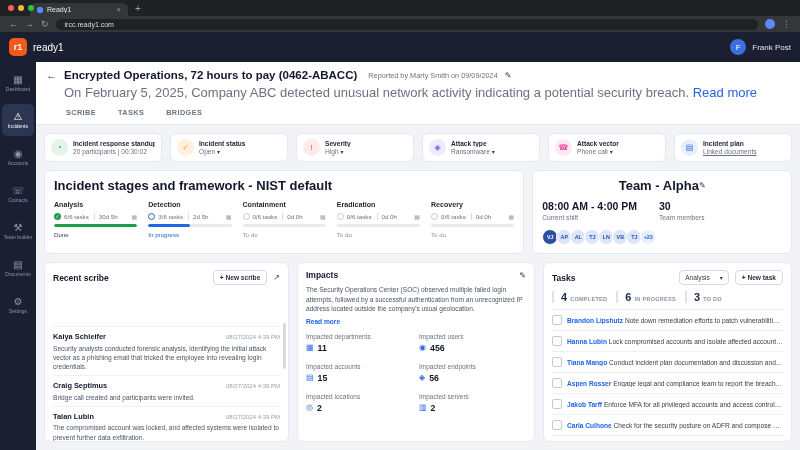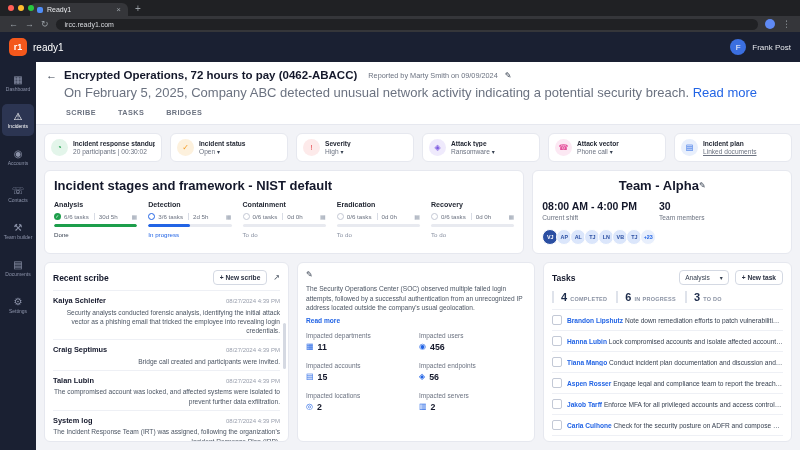--- a/index.html
+++ b/index.html
@@ -87,29 +87,29 @@
   .big{font-size:10.5px;font-weight:bold;color:#14182b;white-space:nowrap;}
   .sub{font-size:6.6px;color:#6b7280;margin-top:2px;}
   .avatars{display:flex;align-items:center;margin-top:8px;}
   .av{width:14px;height:14px;border-radius:50%;background:#dbe6fb;color:#2b4fa2;font-size:5.4px;font-weight:bold;display:flex;align-items:center;justify-content:center;border:1px solid #fff;margin-left:-2px;flex:none;}
   .av:first-child{margin-left:0;}
   .av.dk{background:#2b4fa2;color:#fff;}
   .av.more{background:#e8effc;color:#2264e5;}
   
   .bottom-row{flex:1;min-height:0;display:flex;gap:8px;}
   .bcard{display:flex;flex-direction:column;overflow:hidden;min-width:0;position:relative;}
-  .scribe-card{flex-basis:243px;flex-grow:0;flex-shrink:0;}
+  .scribe-card{flex-basis:243px;flex-grow:0;flex-shrink:0;gap:36px;}
   .impacts-card{flex-basis:236px;flex-grow:0;flex-shrink:0;}
   .tasks-card{flex:1;}
   .b-head{display:flex;align-items:center;gap:6px;padding:7px 8px 5px;flex:none;}
   .b-title{font-size:8.5px;font-weight:bold;color:#14182b;flex:1;white-space:nowrap;}
   .btn{border:1px solid #d4d9e3;border-radius:4px;background:#fff;font-size:6.6px;color:#2a3142;padding:3px 6px;font-weight:bold;white-space:nowrap;}
   .ext{color:#4b5563;font-size:8px;}
   .entries{padding:0 8px;overflow:hidden;}
-  .entry{border-top:1px solid #eef0f5;padding:5px 0 4px;text-align:right;}
+  .entry{border-top:1px solid #eef0f5;padding:5px 0 4px;}
   .e-head{display:flex;justify-content:space-between;align-items:baseline;gap:4px;}
   .e-name{font-size:7.4px;font-weight:bold;color:#14182b;white-space:nowrap;}
   .e-time{font-size:6px;color:#9aa0ae;white-space:nowrap;}
   .e-text{font-size:6.6px;color:#4b5563;margin-top:2.5px;line-height:1.4;}
   .scroll-thumb{position:absolute;right:2px;top:60px;width:3px;height:46px;border-radius:2px;background:#d5d9e2;}
   
   .imp-text{font-size:6.6px;color:#4b5563;padding:0 8px;line-height:1.45;}
   .imp-read{font-size:6.6px;color:#2264e5;font-weight:bold;padding:4px 8px 1px;}
   .metrics{display:grid;grid-template-columns:1fr 1fr;gap:10px 6px;padding:7px 8px;}
   .m-lbl{font-size:6.5px;color:#6b7280;white-space:nowrap;}
@@ -403,20 +403,21 @@
             </div>
             <div class="entry">
               
             </div>
           </div>
           <span class="scroll-thumb"></span>
         </div>
 
         <div class="card bcard impacts-card">
           <div class="b-head">
+            <span class="b-title">Impacts</span>
             <span class="pencil">✎</span>
           </div>
           <div class="imp-text">The Security Operations Center (SOC) observed multiple failed login attempts, followed by a successful authentication from an unrecognized IP address located outside the company's usual geolocation.</div>
           <div class="imp-read">Read more</div>
           <div class="metrics">
             <div class="metric">
               <div class="m-lbl">Impacted departments</div>
               <div class="m-val">
                   <span class="m-ico">▦</span>
                   <span class="m-num">11</span>

